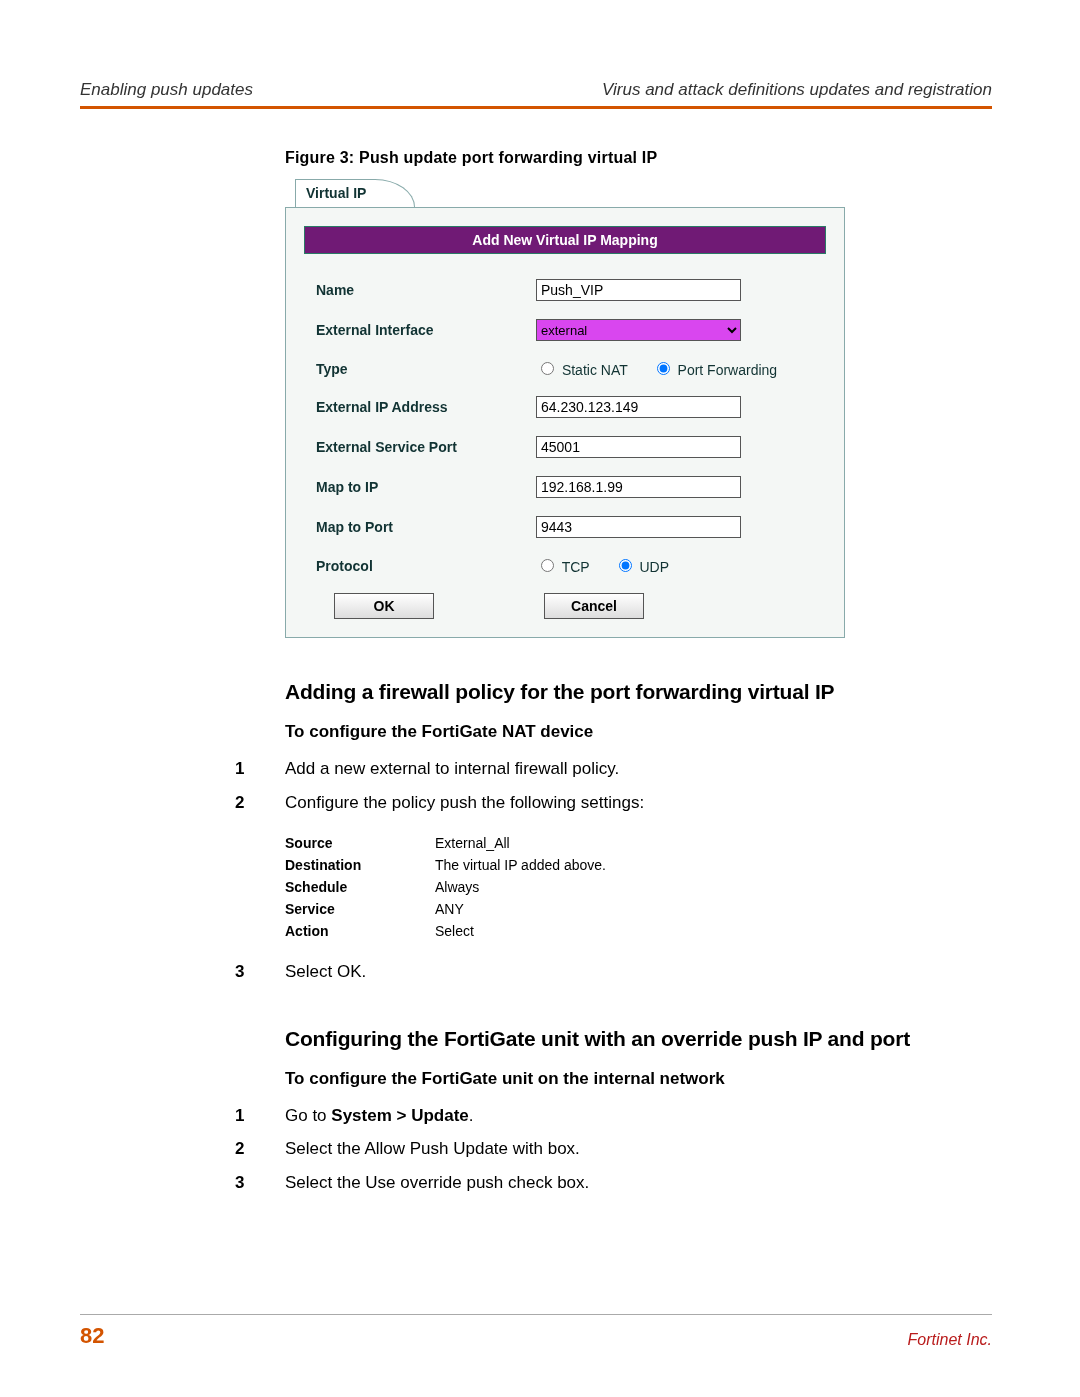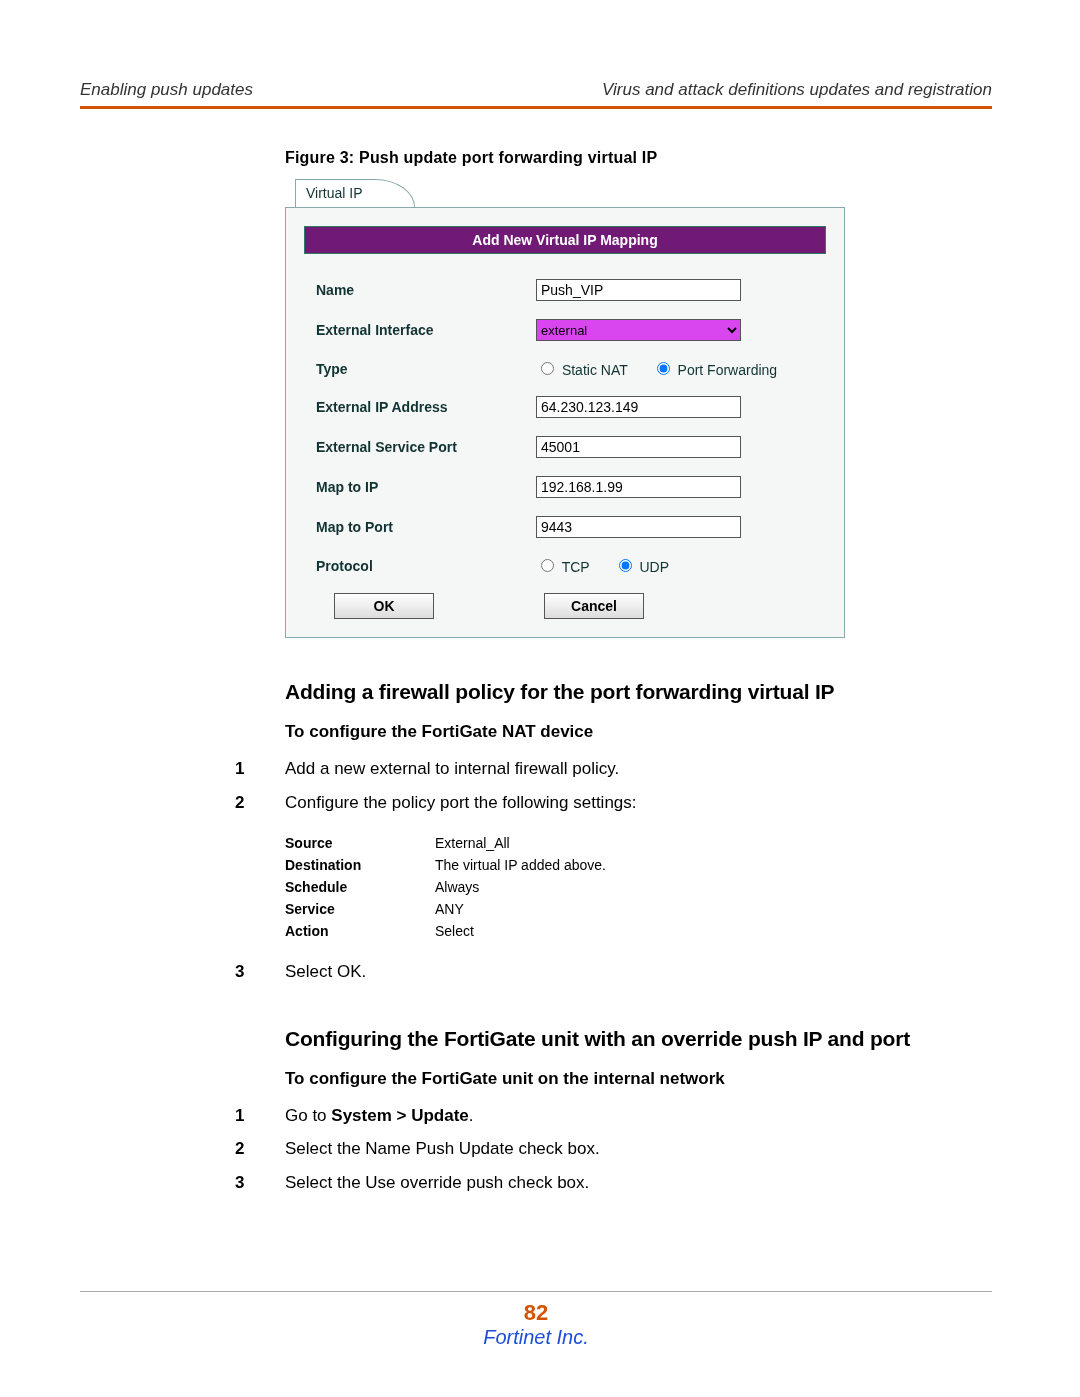--- a/index.html
+++ b/index.html
@@ -49,21 +49,21 @@
   .tab {
     position: absolute;
     left: 10px;
     bottom: 0;
     width: 120px;
     height: 28px;
     background: #fff;
     border: 1px solid #8aa;
     border-bottom: none;
     border-top-right-radius: 40px 28px;
-    font-weight: normal;
+    font-weight: bold;
     font-size: 14px;
     padding: 5px 10px 0 10px;
     box-sizing: border-box;
     color: #133;
   }
   .panel {
     border: 1px solid #8aa;
     padding: 18px;
     background: #F4F7F5;
   }
@@ -175,32 +175,31 @@
     bottom: 48px;
   }
   .footer-rule {
     height: 1px;
     background: #aaa;
     margin-bottom: 8px;
   }
   .footer-row {
     display: flex;
     justify-content: space-between;
-    align-items: center;
-    flex-direction: column;
+    align-items: flex-end;
   }
   .page-num {
     color: #D35400;
     font-weight: bold;
     font-size: 22px;
   }
   .company {
     font-style: italic;
-    font-size: 20px;
-    color: #1d4ed8;
+    font-size: 16px;
+    color: #b91c1c;
   }
 </style>
 </head>
 <body>
 
 <div class="page">
 
   <div class="running-head">
     <span>Enabling push updates</span>
     <span>Virus and attack definitions updates and registration</span>
@@ -267,21 +266,21 @@
     <div class="section-heading">Adding a firewall policy for the port forwarding virtual IP</div>
     <div class="sub-heading">To configure the FortiGate NAT device</div>
 
     <div class="step-list">
       <div class="step-row">
         <div class="step-num">1</div>
         <div>Add a new external to internal firewall policy.</div>
       </div>
       <div class="step-row">
         <div class="step-num">2</div>
-        <div>Configure the policy port the following settings:</div>
+        <div>Configure the policy push the following settings:</div>
       </div>
     </div>
 
     <div class="settings-table">
       <div class="settings-row">
           <div class="settings-key">Source</div>
           <div>External_All</div>
         </div>
       <div class="settings-row">
           <div class="settings-key">Destination</div>
@@ -313,21 +312,21 @@
 
     <div class="step-list">
       <div class="step-row">
         <div class="step-num">1</div>
         <div>
           <span>Go to </span><span class="nav-bold">System &gt; Update</span><span>.</span>
         </div>
       </div>
       <div class="step-row">
         <div class="step-num">2</div>
-        <div>Select the Name Push Update check box.</div>
+        <div>Select the Allow Push Update with box.</div>
       </div>
       <div class="step-row">
         <div class="step-num">3</div>
         <div>Select the Use override push check box.</div>
       </div>
     </div>
   </div>
 
   <div class="footer">
     <div class="footer-rule"></div>

